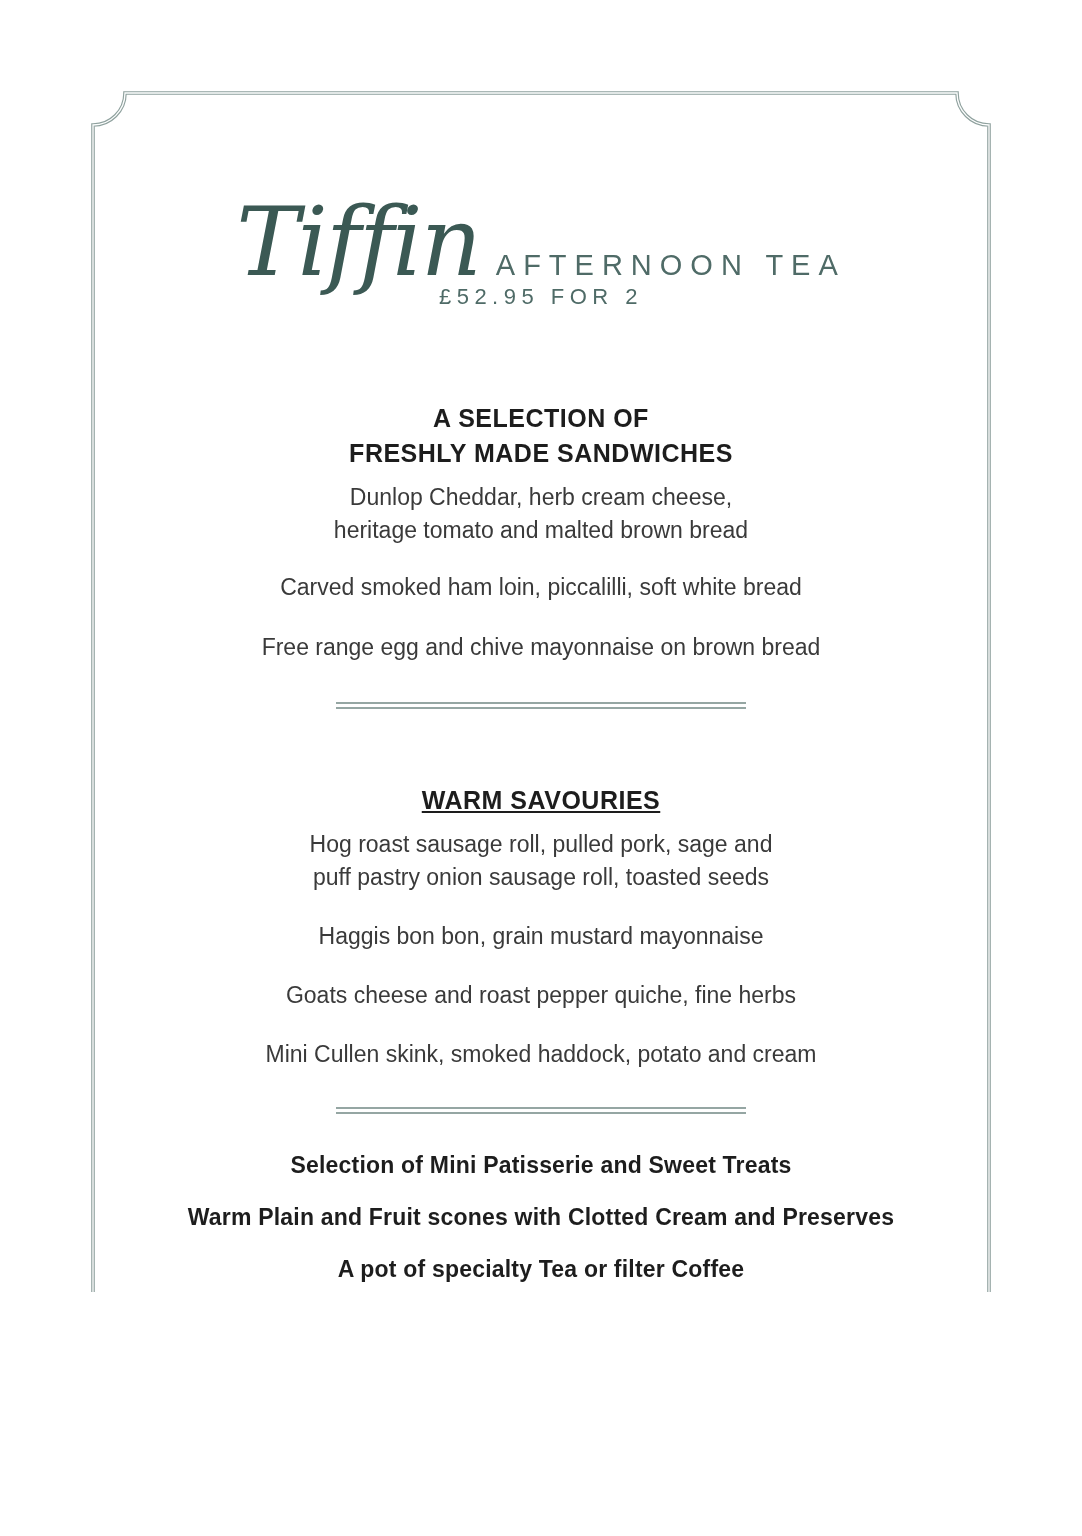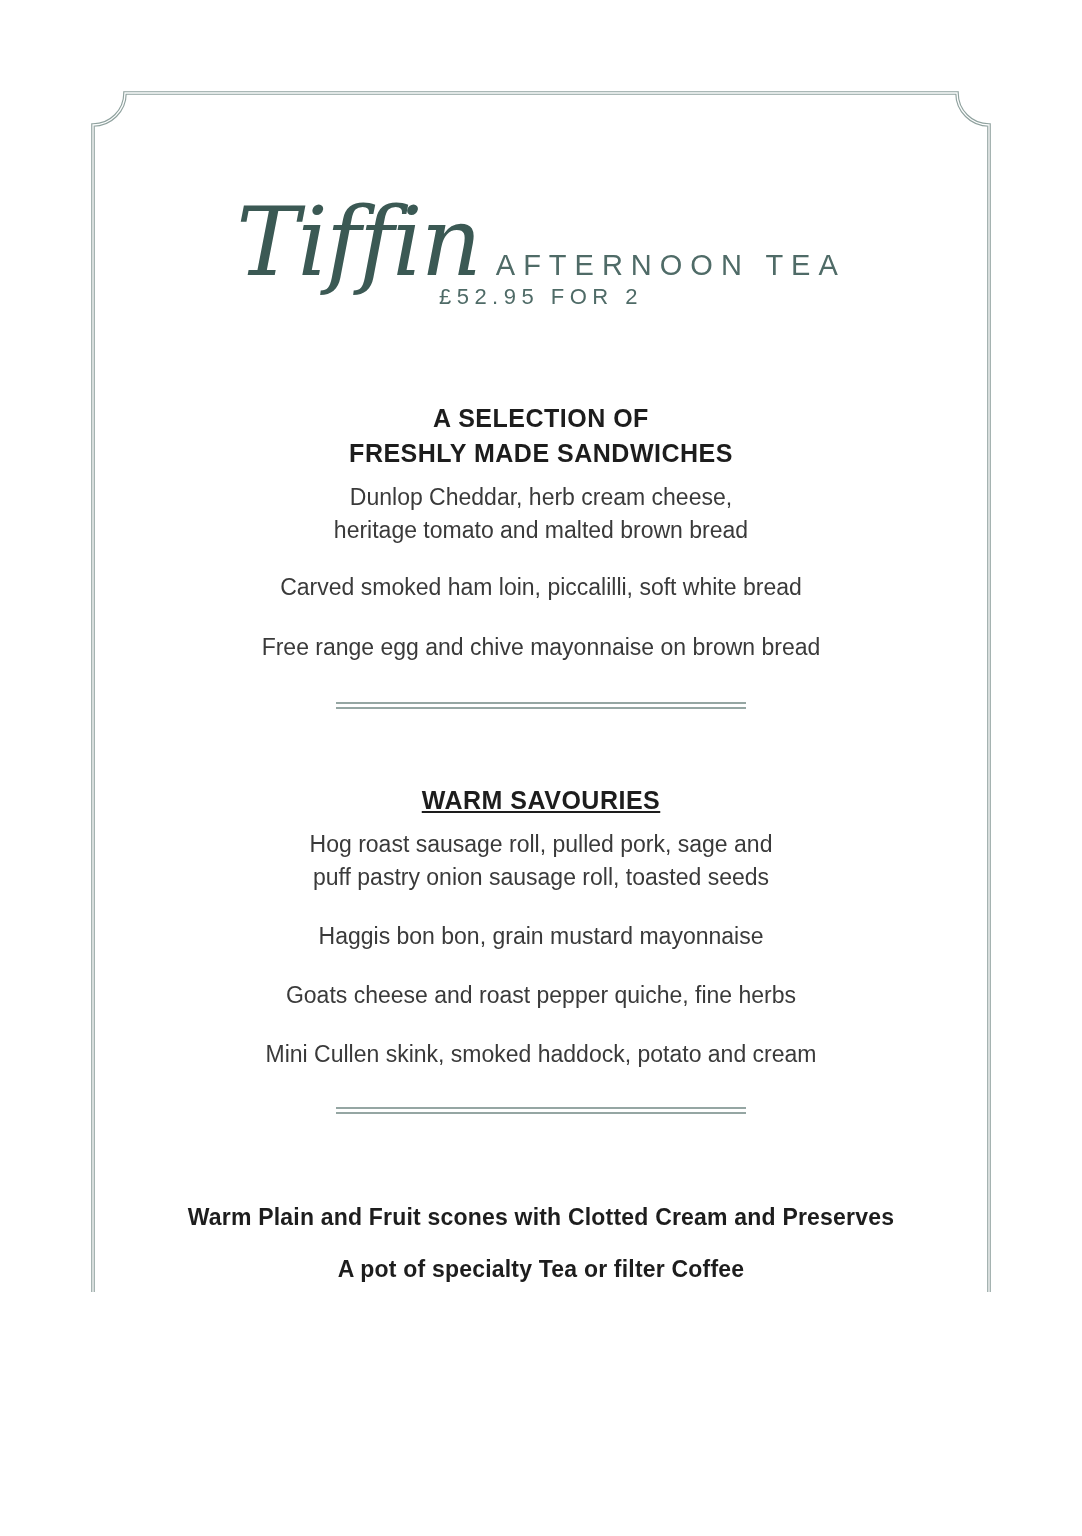--- a/index.html
+++ b/index.html
@@ -128,17 +128,18 @@
 
   <h2 class="block section-heading h2-pos">WARM SAVOURIES</h2>
   <div class="block menu-item s2i1">Hog roast sausage roll, pulled pork, sage and
 puff pastry onion sausage roll, toasted seeds</div>
   <div class="block menu-item s2i2">Haggis bon bon, grain mustard mayonnaise</div>
   <div class="block menu-item s2i3">Goats cheese and roast pepper quiche, fine herbs</div>
   <div class="block menu-item s2i4">Mini Cullen skink, smoked haddock, potato and cream</div>
 
   <div class="divider div2"></div>
 
+  <div class="block menu-item-bold s3i1">Selection of Mini Patisserie and Sweet Treats</div>
   <div class="block menu-item-bold s3i2">Warm Plain and Fruit scones with Clotted Cream and Preserves</div>
   <div class="block menu-item-bold s3i3">A pot of specialty Tea or filter Coffee</div>
   <div class="block menu-item-bold s3i4">Petit Fours</div>
 
 </div>
 
 </body></html>

